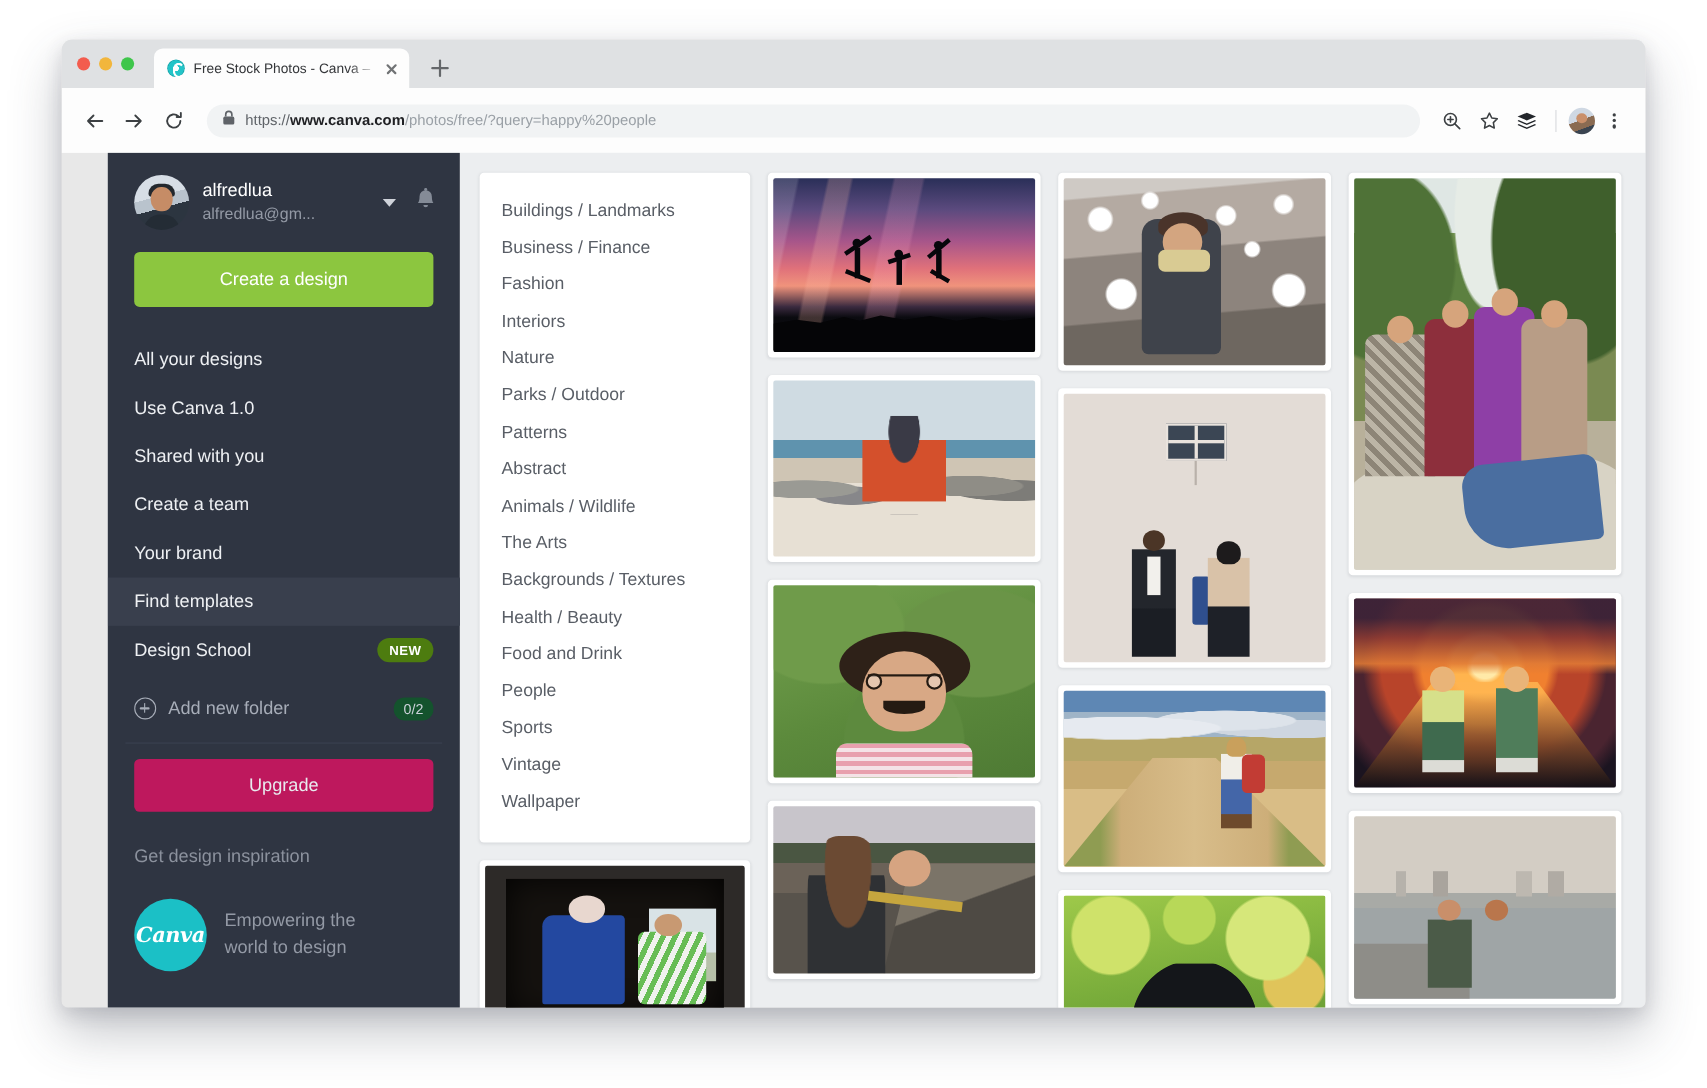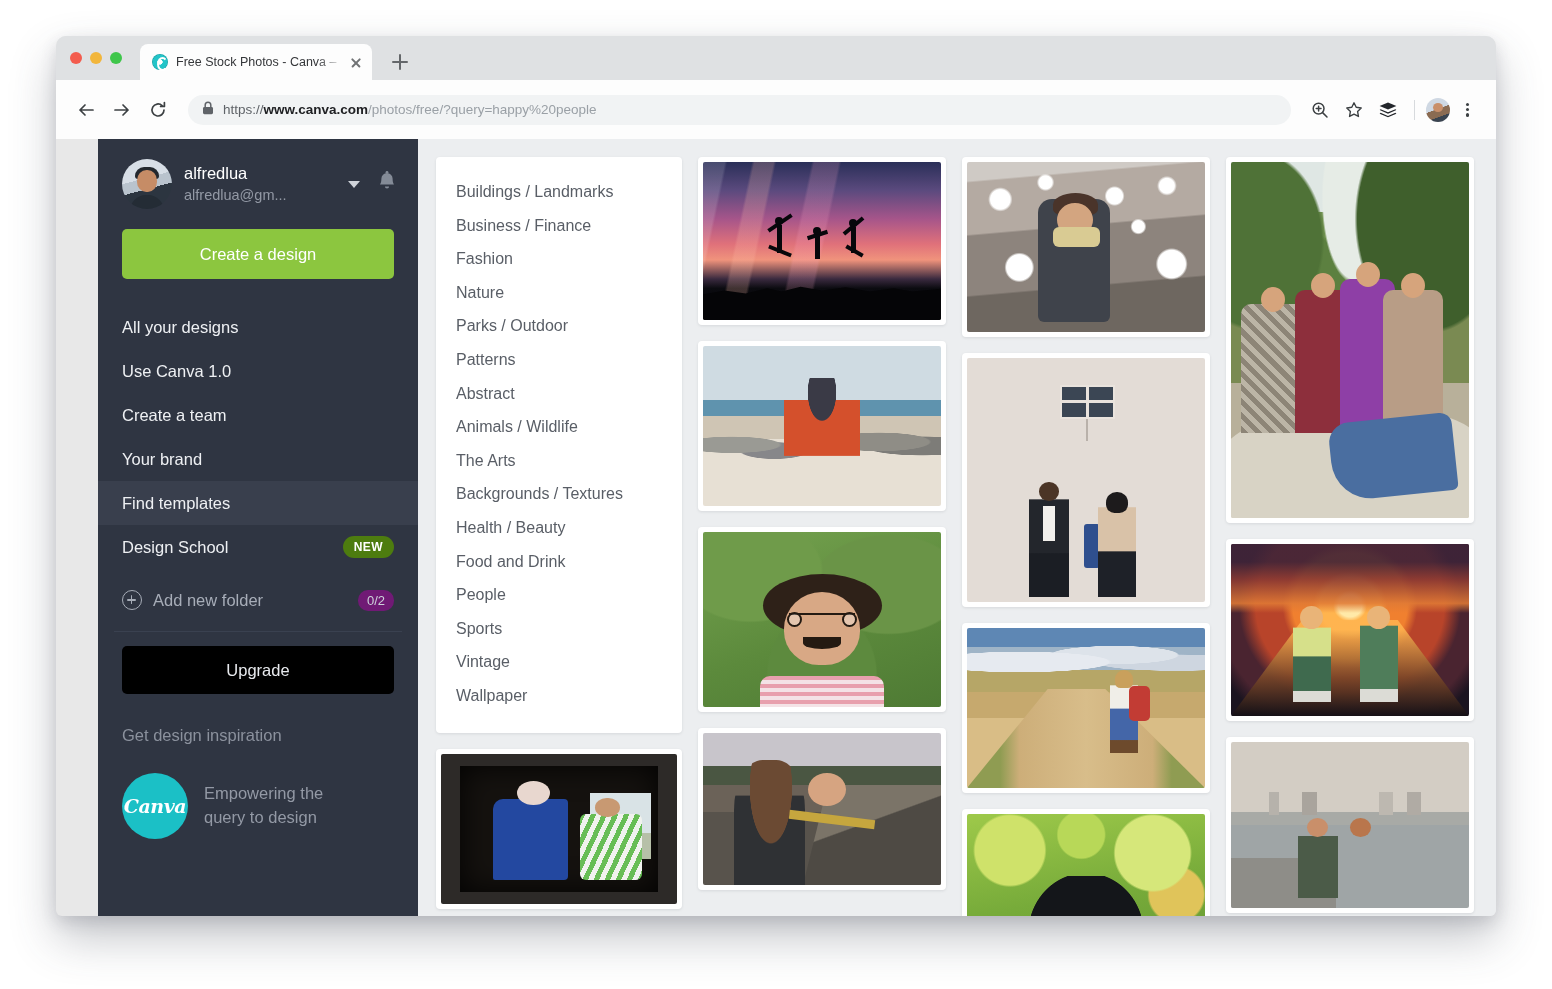--- a/index.html
+++ b/index.html
@@ -195,27 +195,27 @@
   .plus {
     width: 20px; height: 20px; border-radius: 50%;
     border: 1.6px solid #a7adb8; position: relative; flex: 0 0 auto;
   }
   .plus::before, .plus::after {
     content: ""; position: absolute; background: #a7adb8; border-radius: 1px;
   }
   .plus::before { left: 4px; top: 8.1px; width: 9px; height: 1.7px; }
   .plus::after  { left: 7.6px; top: 4.4px; width: 1.7px; height: 9px; }
   .count {
-    margin-left: auto; background: #701a75; color: #cdd2da;
+    margin-left: auto; background: #14532d; color: #cdd2da;
     font-size: 13px; padding: 3px 9px; border-radius: 10px;
   }
   .divider { height: 1px; background: #3a4150; margin: 6px 16px 0 16px; }
   .btn-upgrade {
     display: block; margin: 14px 24px 0 24px; height: 48px;
-    background: #000000; color: #e8eaee; border-radius: 5px;
+    background: #be185d; color: #e8eaee; border-radius: 5px;
     font-size: 16.5px; line-height: 48px; text-align: center;
   }
   .inspiration { margin: 32px 24px 0 24px; font-size: 16.5px; color: #8b919d; }
   .brand { display: flex; align-items: center; gap: 16px; margin: 28px 24px 0 24px; }
   .brand-logo {
     width: 66px; height: 66px; border-radius: 50%; background: #1bc0c6;
     flex: 0 0 auto; display: flex; align-items: center; justify-content: center;
     color: #fff; font-family: "DejaVu Serif", serif; font-style: italic;
     font-size: 19px; font-weight: 700; letter-spacing: -.4px;
   }
@@ -702,20 +702,23 @@
       <div class="btn-create">Create a design</div>
 
       <div class="navlist">
         <div class="navitem">
             <span>All your designs</span>
           </div>
         <div class="navitem">
             <span>Use Canva 1.0</span>
           </div>
         <div class="navitem">
+            <span>Shared with you</span>
+          </div>
+        <div class="navitem">
             <span>Create a team</span>
           </div>
         <div class="navitem">
             <span>Your brand</span>
           </div>
         <div class="navitem active">
             <span>Find templates</span>
           </div>
         <div class="navitem">
           <span>Design School</span>
@@ -731,32 +734,33 @@
 
       <div class="divider"></div>
       <div class="btn-upgrade">Upgrade</div>
 
       <div class="inspiration">Get design inspiration</div>
 
       <div class="brand">
         <div class="brand-logo">Canva</div>
         <div class="brand-text">
           <div>Empowering the</div>
-          <div>query to design</div>
+          <div>world to design</div>
         </div>
       </div>
     </div>
 
     <div class="content">
 
       <div class="col col-cats">
         <div class="cats">
           <div class="cat">Buildings / Landmarks</div>
           <div class="cat">Business / Finance</div>
           <div class="cat">Fashion</div>
+          <div class="cat">Interiors</div>
           <div class="cat">Nature</div>
           <div class="cat">Parks / Outdoor</div>
           <div class="cat">Patterns</div>
           <div class="cat">Abstract</div>
           <div class="cat">Animals / Wildlife</div>
           <div class="cat">The Arts</div>
           <div class="cat">Backgrounds / Textures</div>
           <div class="cat">Health / Beauty</div>
           <div class="cat">Food and Drink</div>
           <div class="cat">People</div>

